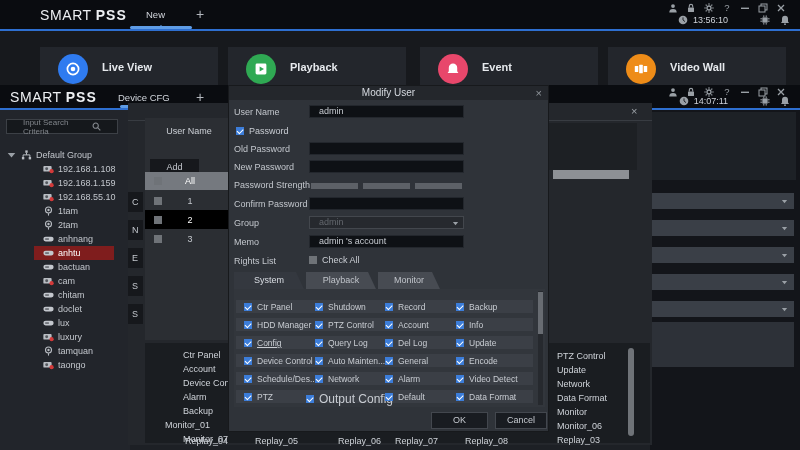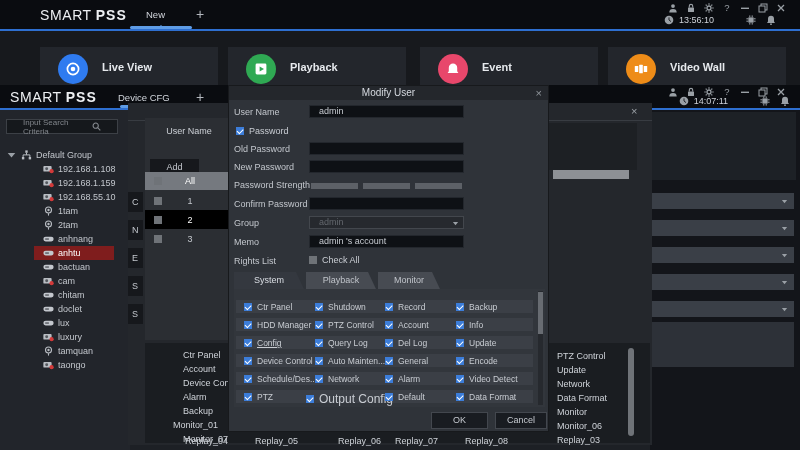--- a/index.html
+++ b/index.html
@@ -127,21 +127,21 @@
               <rect x="1" y="4.6" width="8" height="1.4" fill="#9aa0a6"></rect>
             </svg></span>
           <span class="ico"><svg viewBox="0 0 10 10">
               <rect x="3" y="1" width="6" height="6" fill="none" stroke="#9aa0a6"></rect>
               <rect x="1" y="3" width="6" height="6" fill="#0a0c10" stroke="#9aa0a6"></rect>
             </svg></span>
           <span class="ico"><svg viewBox="0 0 10 10">
               <path d="M2 2 8 8M8 2 2 8" stroke="#9aa0a6" stroke-width="1.3"></path>
             </svg></span>
         </div>
-      <div class="timerow" style="top:15px;right:24px">
+      <div class="timerow" style="top:15px;right:10px">
         <span class="ico"><svg viewBox="0 0 10 10">
               <circle cx="5" cy="5" r="4.3" fill="#9aa0a6"></circle>
               <path d="M5 2.4V5l2 1.6" stroke="#22252a" fill="none"></path>
             </svg></span>
         <span>13:56:10</span>
         <span class="sp"></span>
         <span class="statics" style="display:flex;gap:10px">
             <span class="ico"><svg viewBox="0 0 10 10">
                 <rect x="2.4" y="2.4" width="5.2" height="5.2" fill="#9aa0a6"></rect>
                 <g stroke="#9aa0a6">
@@ -469,21 +469,21 @@
         </div>
     </div>
 
     <div id="bpanel">
       <div id="bg-left">
           <div class="bgitem" style="left: 38px; top: 7px;">Ctr Panel</div>
           <div class="bgitem" style="left: 38px; top: 21px;">Account</div>
           <div class="bgitem" style="left: 38px; top: 35px;">Device Con</div>
           <div class="bgitem" style="left: 38px; top: 49px;">Alarm</div>
           <div class="bgitem" style="left: 38px; top: 63px;">Backup</div>
-          <div class="bgitem" style="left: 28px; top: 77px; text-align: right;">Monitor_01</div>
+          <div class="bgitem" style="left: 20px; top: 77px; text-align: right;">Monitor_01</div>
           <div class="bgitem" style="left: 38px; top: 91px;">Monitor_07</div>
         </div>
       <div id="bg-right">
           <div class="bgitem" style="left: 412px; top: 8px;">PTZ Control</div>
           <div class="bgitem" style="left: 412px; top: 22px;">Update</div>
           <div class="bgitem" style="left: 412px; top: 36px;">Network</div>
           <div class="bgitem" style="left: 412px; top: 50px;">Data Format</div>
           <div class="bgitem" style="left: 412px; top: 64px;">Monitor</div>
           <div class="bgitem" style="left: 412px; top: 78px;">Monitor_06</div>
           <div class="bgitem" style="left: 412px; top: 92px;">Replay_03</div>

